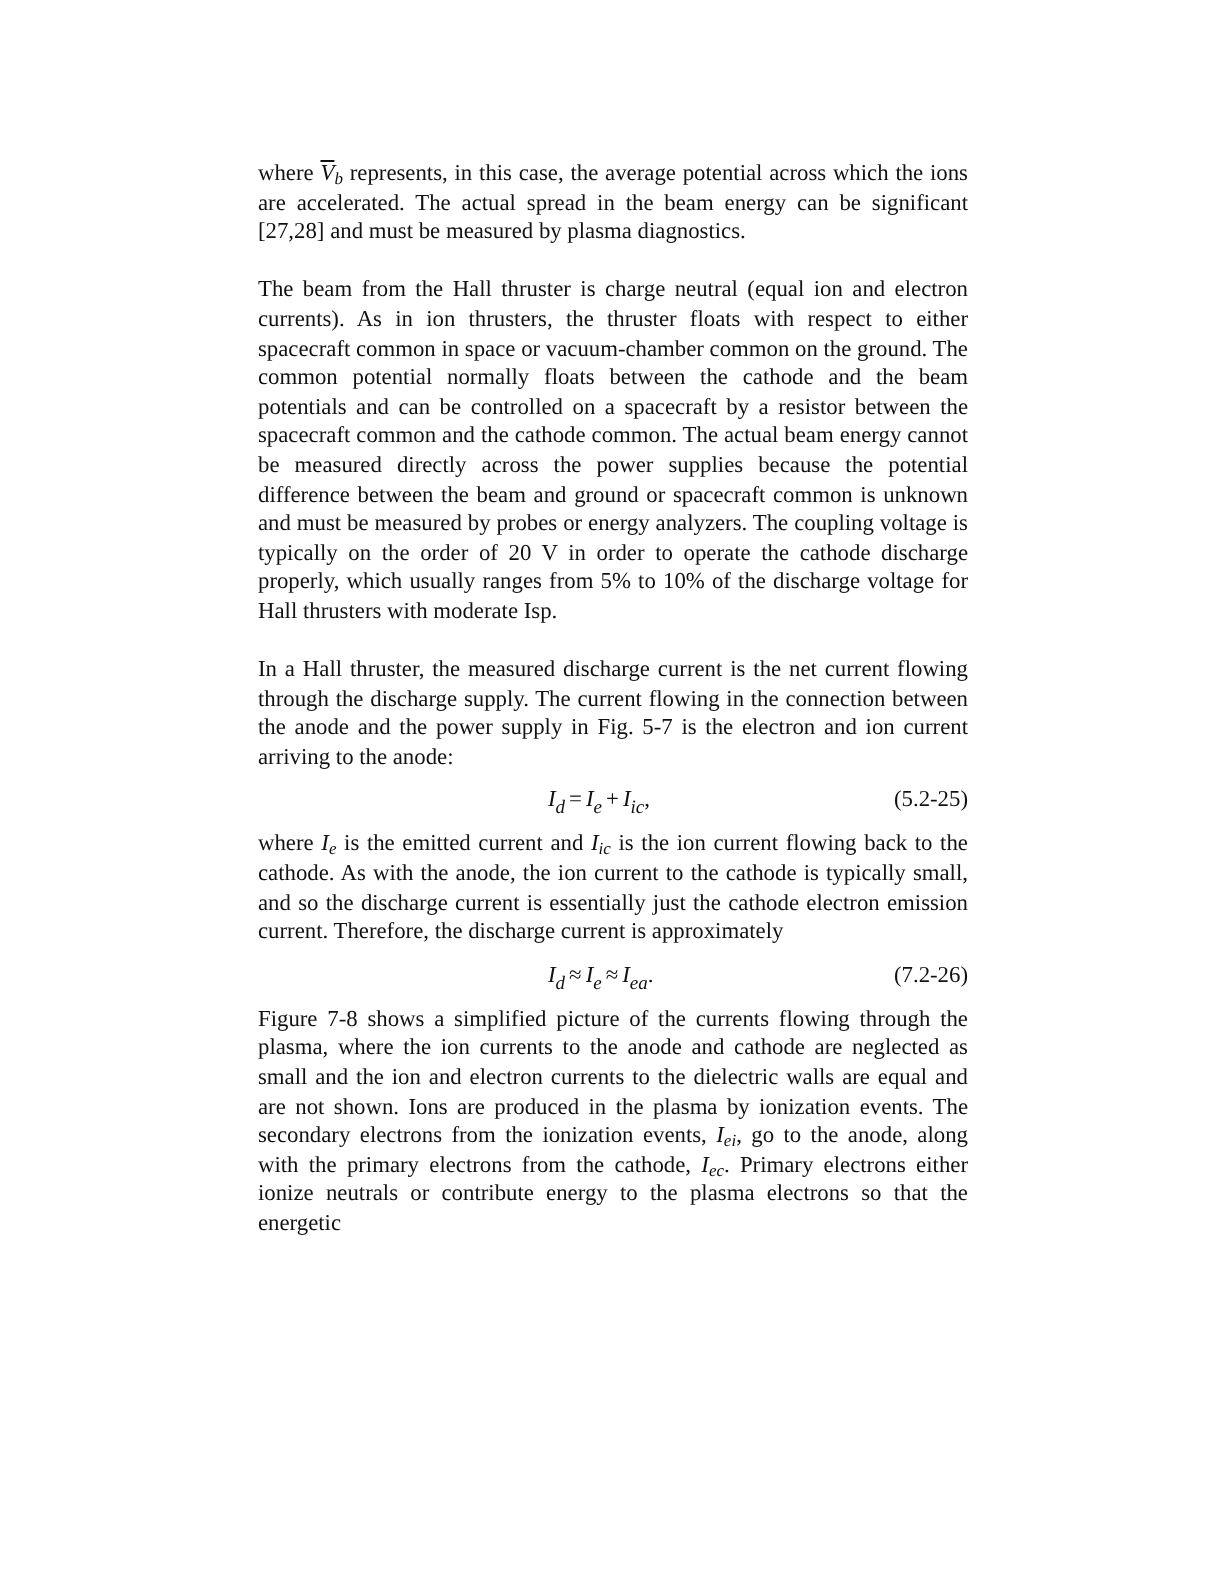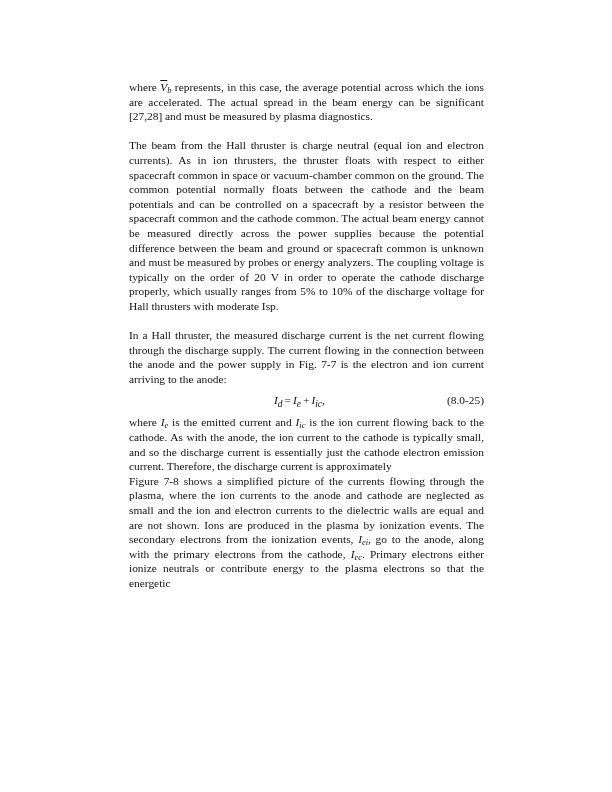--- a/index.html
+++ b/index.html
@@ -81,28 +81,32 @@
 
 <div class="page">
 
 
   <div class="body-text">
 
     <p class="para"><span>where </span><span class="math"><span class="vbar">V</span><sub>b</sub></span><span> represents, in this case, the average potential across which the ions are accelerated. The actual spread in the beam energy can be significant [27,28] and must be measured by plasma diagnostics.</span></p>
 
     <p class="para">The beam from the Hall thruster is charge neutral (equal ion and electron currents). As in ion thrusters, the thruster floats with respect to either spacecraft common in space or vacuum-chamber common on the ground. The common potential normally floats between the cathode and the beam potentials and can be controlled on a spacecraft by a resistor between the spacecraft common and the cathode common. The actual beam energy cannot be measured directly across the power supplies because the potential difference between the beam and ground or spacecraft common is unknown and must be measured by probes or energy analyzers. The coupling voltage is typically on the order of 20 V in order to operate the cathode discharge properly, which usually ranges from 5% to 10% of the discharge voltage for Hall thrusters with moderate Isp.</p>
 
-    <p class="para tight">In a Hall thruster, the measured discharge current is the net current flowing through the discharge supply. The current flowing in the connection between the anode and the power supply in Fig. 7-7 is the electron and ion current arriving to the anode:</p>
+    <p class="para tight">In a Hall thruster, the measured discharge current is the net current flowing through the discharge supply. The current flowing in the connection between the anode and the power supply in Fig. 5-7 is the electron and ion current arriving to the anode:</p>
 
 
 
     <div class="eq-row">
       <span class="eq"><span>I</span><sub>d</sub><span class="op">=</span><span>I</span><sub>e</sub><span class="op">+</span><span>I</span><sub>ic</sub><span class="op" style="padding:0">,</span></span>
-      <span class="eq-num">(8.0-25)</span>
+      <span class="eq-num">(5.2-25)</span>
     </div>
 
     <p class="para tight"><span>where </span><span class="math"><span>I</span><sub>e</sub></span><span> is the emitted current and </span><span class="math"><span>I</span><sub>ic</sub></span><span> is the ion current flowing back to the cathode. As with the anode, the ion current to the cathode is typically small, and so the discharge current is essentially just the cathode electron emission current. Therefore, the discharge current is approximately</span></p>
 
+    <div class="eq-row">
+      <span class="eq"><span>I</span><sub>d</sub><span class="op">≈</span><span>I</span><sub>e</sub><span class="op">≈</span><span>I</span><sub>ea</sub><span class="op" style="padding:0">.</span></span>
+      <span class="eq-num">(7.2-26)</span>
+    </div>
 
     <p class="para tight"><span>Figure 7-8 shows a simplified picture of the currents flowing through the plasma, where the ion currents to the anode and cathode are neglected as small and the ion and electron currents to the dielectric walls are equal and are not shown. Ions are produced in the plasma by ionization events. The secondary electrons from the ionization events, </span><span class="math"><span>I</span><sub>ei</sub></span><span>, go to the anode, along with the primary electrons from the cathode, </span><span class="math"><span>I</span><sub>ec</sub></span><span>. Primary electrons either ionize neutrals or contribute energy to the plasma electrons so that the energetic</span></p>
 
   </div>
 </div>
 
 </body></html>

